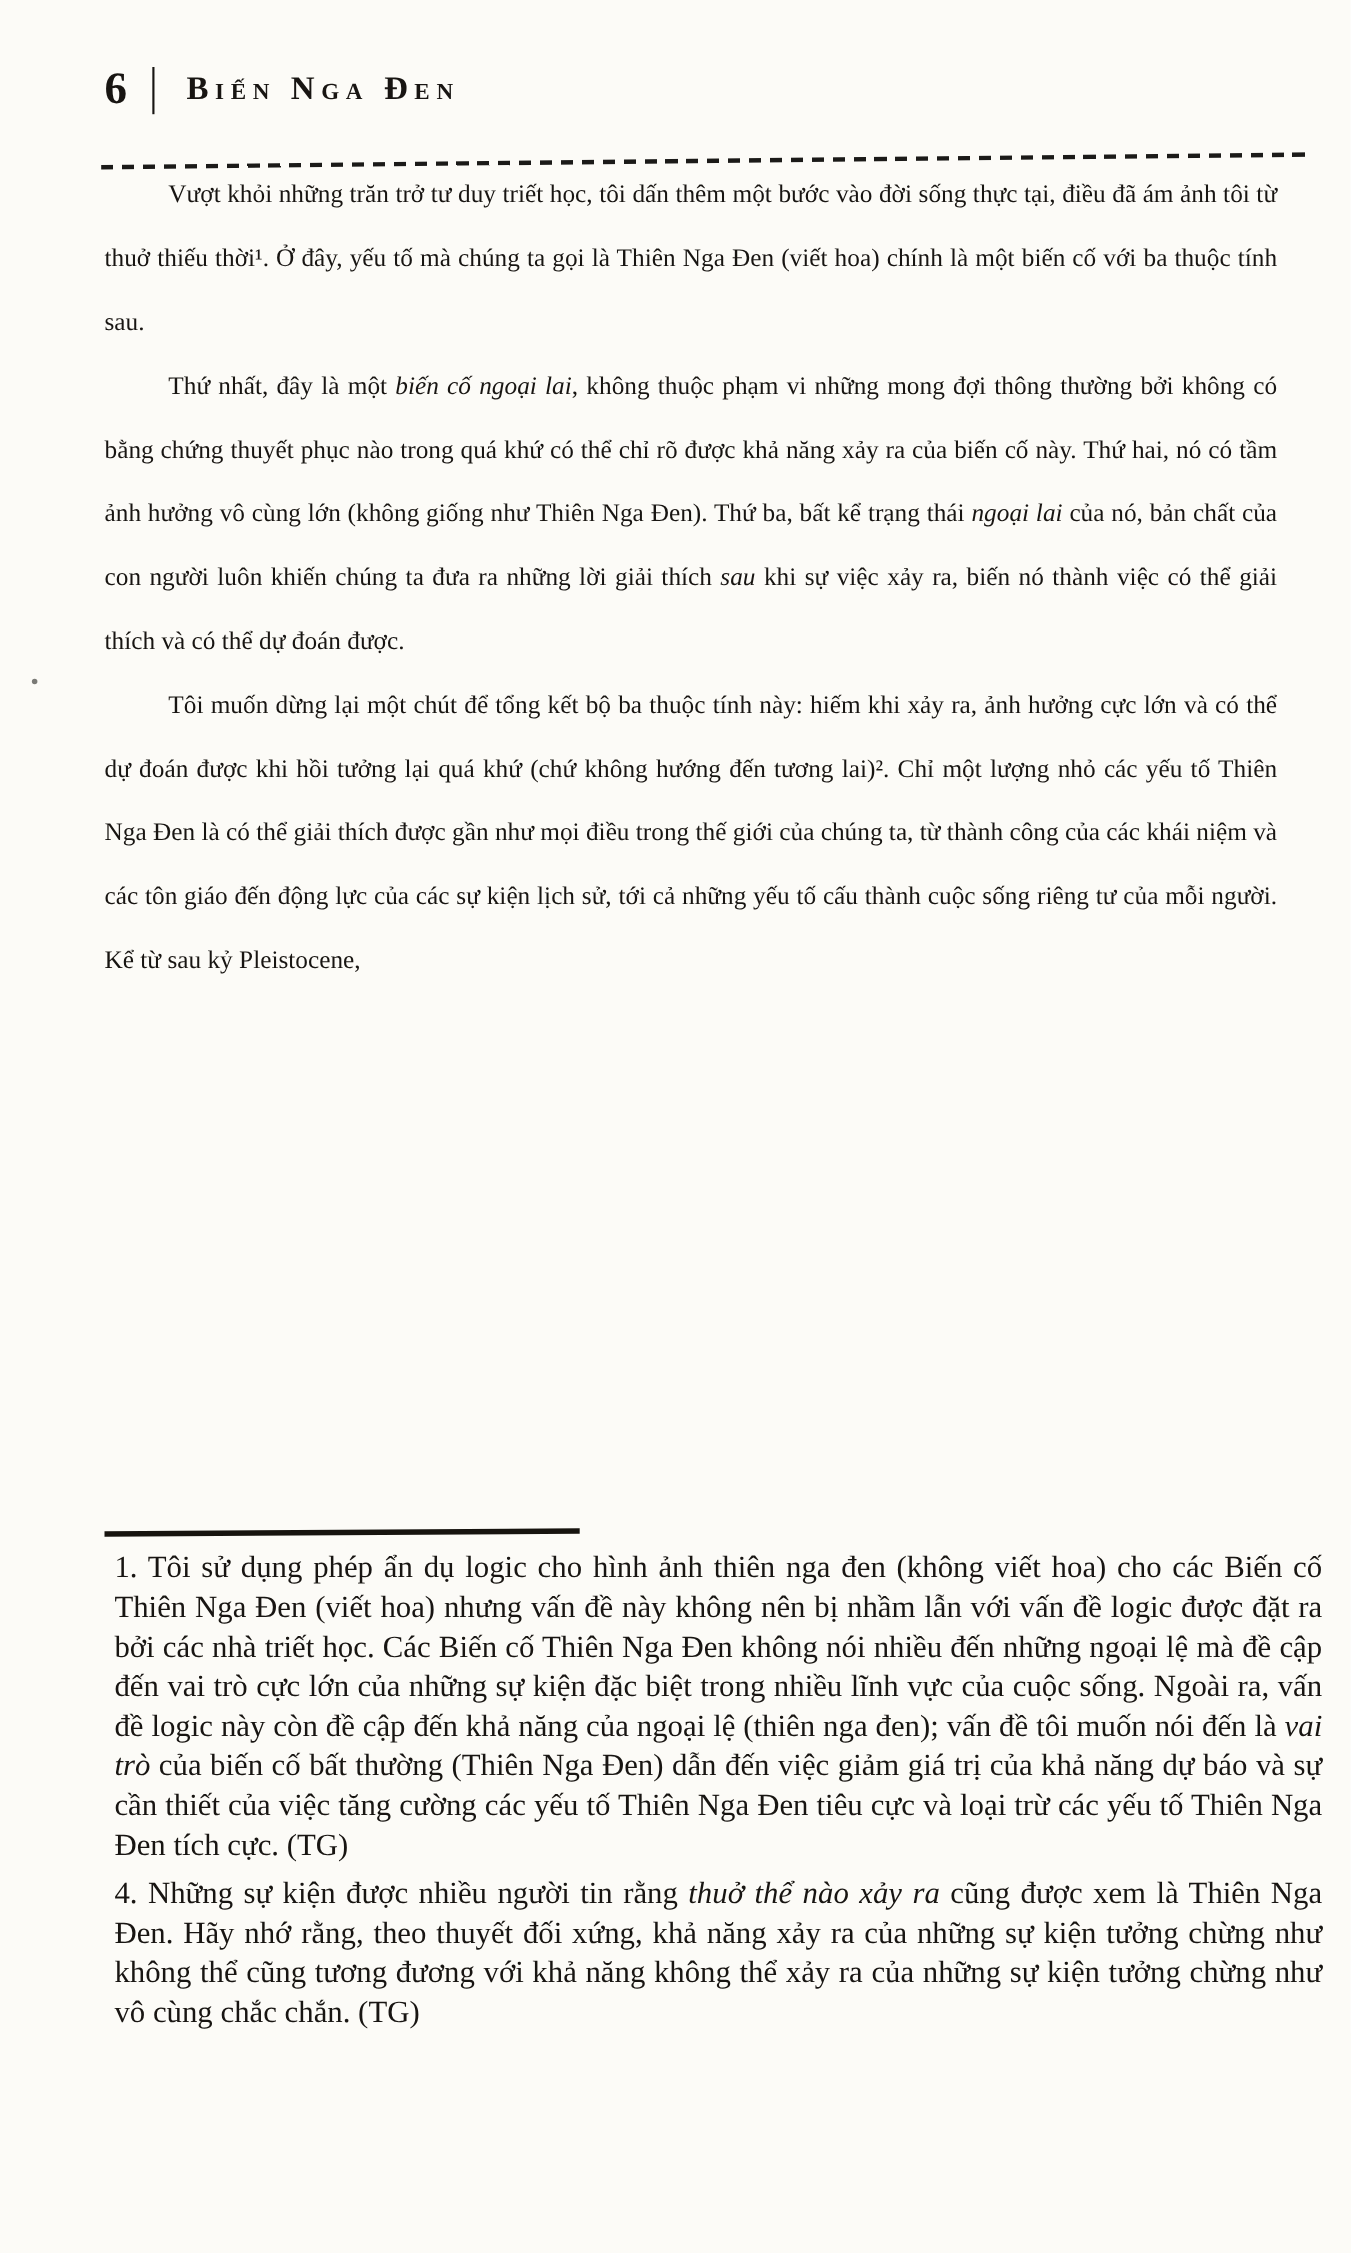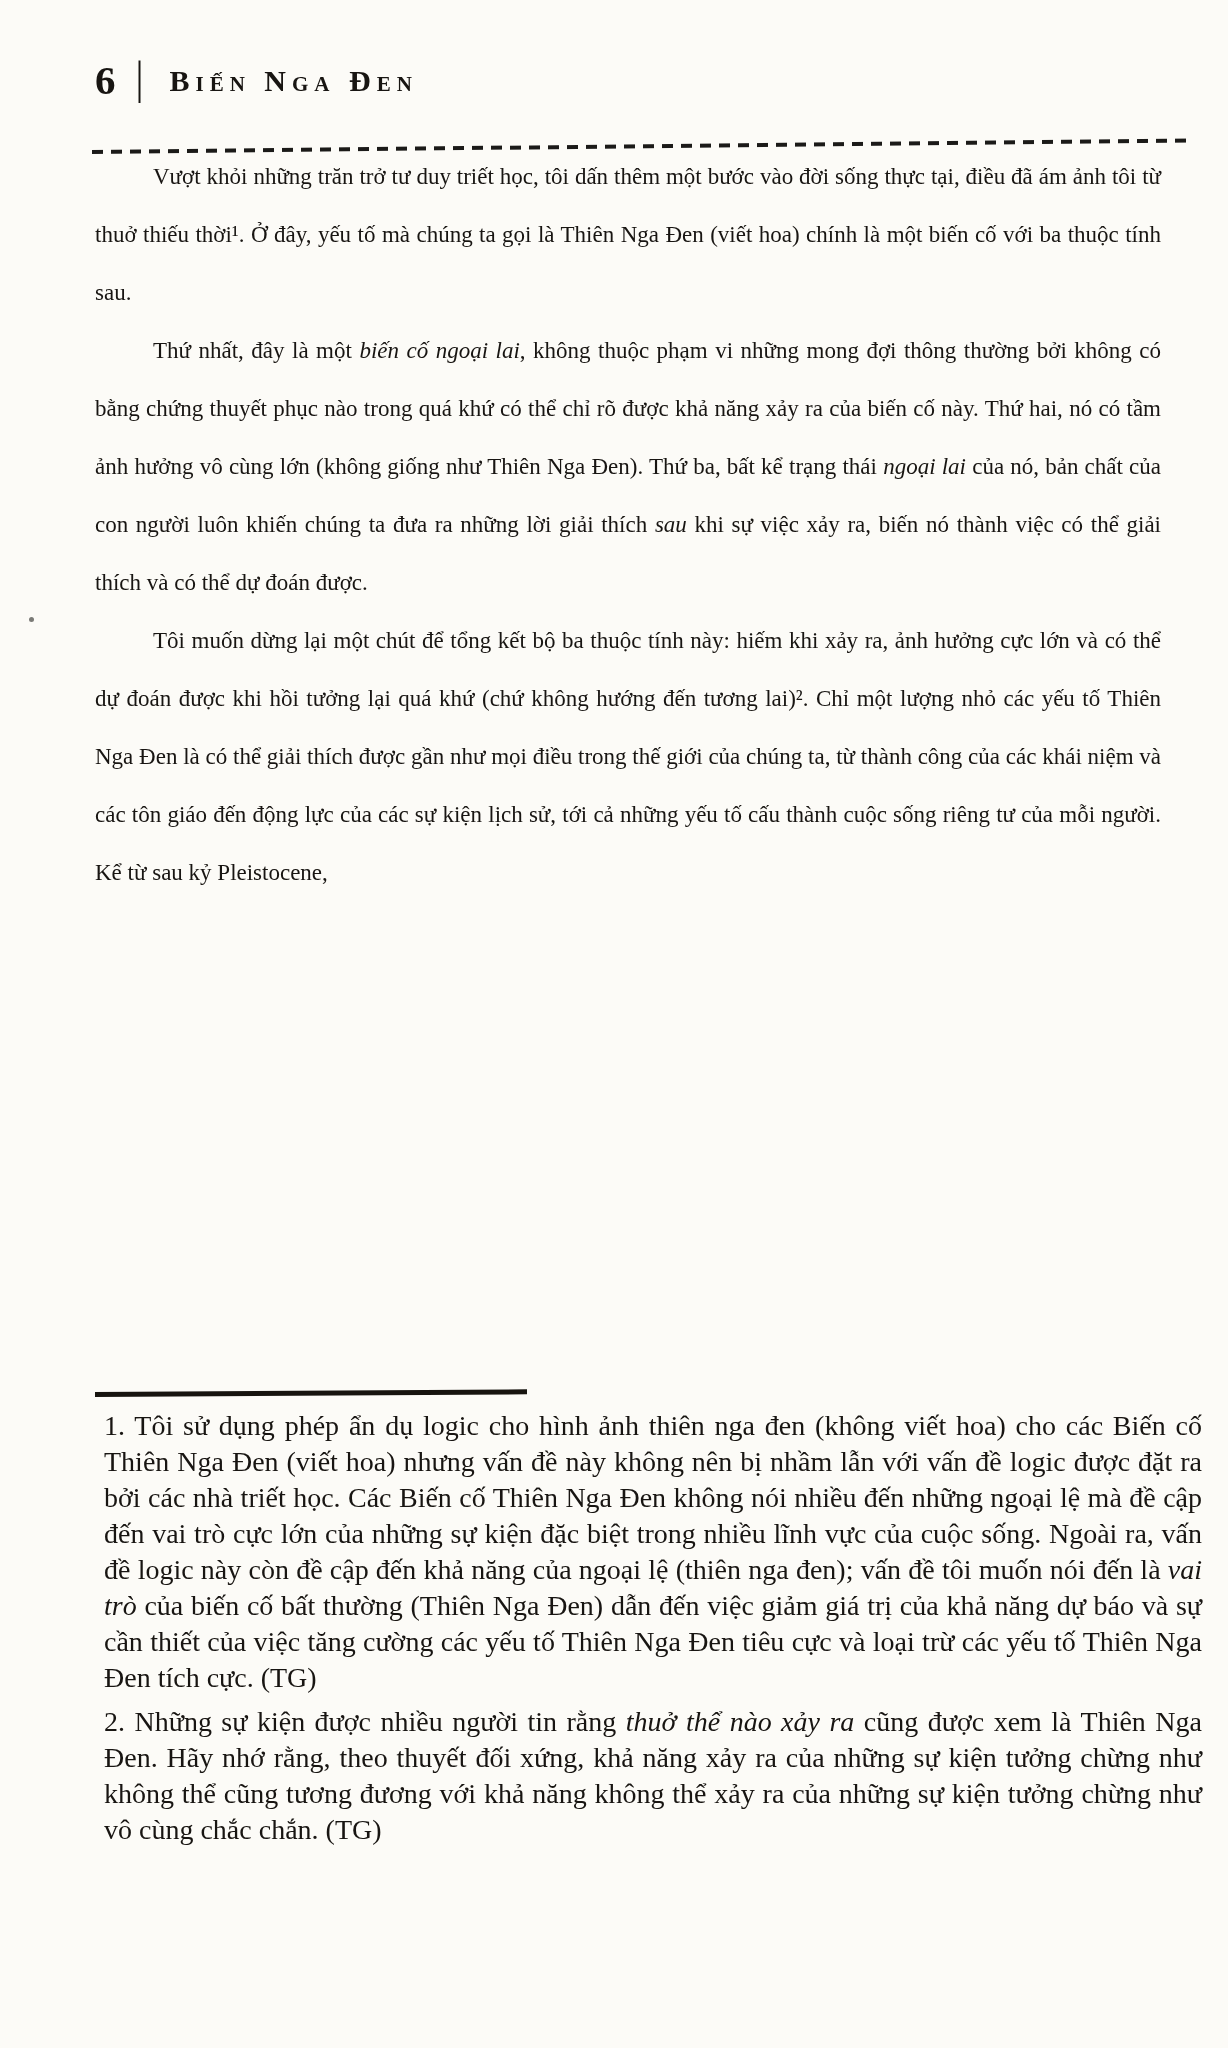--- a/index.html
+++ b/index.html
@@ -114,18 +114,18 @@
   <div class="body-text">
     <p><span>Vượt khỏi những trăn trở tư duy triết học, tôi dấn thêm một bước vào đời sống thực tại, điều đã ám ảnh tôi từ thuở thiếu thời¹. Ở đây, yếu tố mà chúng ta gọi là Thiên Nga Đen (viết hoa) chính là một biến cố với ba thuộc tính sau.</span></p>
     <p><span>Thứ nhất, đây là một </span><em>biến cố ngoại lai</em><span>, không thuộc phạm vi những mong đợi thông thường bởi không có bằng chứng thuyết phục nào trong quá khứ có thể chỉ rõ được khả năng xảy ra của biến cố này. Thứ hai, nó có tầm ảnh hưởng vô cùng lớn (không giống như Thiên Nga Đen). Thứ ba, bất kể trạng thái </span><em>ngoại lai</em><span> của nó, bản chất của con người luôn khiến chúng ta đưa ra những lời giải thích </span><em>sau</em><span> khi sự việc xảy ra, biến nó thành việc có thể giải thích và có thể dự đoán được.</span></p>
     <p><span>Tôi muốn dừng lại một chút để tổng kết bộ ba thuộc tính này: hiếm khi xảy ra, ảnh hưởng cực lớn và có thể dự đoán được khi hồi tưởng lại quá khứ (chứ không hướng đến tương lai)². Chỉ một lượng nhỏ các yếu tố Thiên Nga Đen là có thể giải thích được gần như mọi điều trong thế giới của chúng ta, từ thành công của các khái niệm và các tôn giáo đến động lực của các sự kiện lịch sử, tới cả những yếu tố cấu thành cuộc sống riêng tư của mỗi người. Kể từ sau kỷ Pleistocene,</span></p>
   </div>
 
   <div class="fn-rule"></div>
 
   <div class="footnotes">
     <p class="fn"><span>1. Tôi sử dụng phép ẩn dụ logic cho hình ảnh thiên nga đen (không viết hoa) cho các Biến cố Thiên Nga Đen (viết hoa) nhưng vấn đề này không nên bị nhầm lẫn với vấn đề logic được đặt ra bởi các nhà triết học. Các Biến cố Thiên Nga Đen không nói nhiều đến những ngoại lệ mà đề cập đến vai trò cực lớn của những sự kiện đặc biệt trong nhiều lĩnh vực của cuộc sống. Ngoài ra, vấn đề logic này còn đề cập đến khả năng của ngoại lệ (thiên nga đen); vấn đề tôi muốn nói đến là </span><em>vai trò</em><span> của biến cố bất thường (Thiên Nga Đen) dẫn đến việc giảm giá trị của khả năng dự báo và sự cần thiết của việc tăng cường các yếu tố Thiên Nga Đen tiêu cực và loại trừ các yếu tố Thiên Nga Đen tích cực. (TG)</span></p>
-    <p class="fn"><span>2. Những sự kiện được nhiều người tin rằng </span><em>thuở thể nào xảy ra</em><span> cũng được xem là Thiên Nga Đen. Hãy nhớ rằng, theo thuyết đối xứng, khả năng xảy ra của những sự kiện tưởng chừng như không thể cũng tương đương với khả năng không thể xảy ra của những sự kiện tưởng chừng như vô cùng chắc chắn. (TG)</span></p>
+    <p class="fn"><span>4. Những sự kiện được nhiều người tin rằng </span><em>thuở thể nào xảy ra</em><span> cũng được xem là Thiên Nga Đen. Hãy nhớ rằng, theo thuyết đối xứng, khả năng xảy ra của những sự kiện tưởng chừng như không thể cũng tương đương với khả năng không thể xảy ra của những sự kiện tưởng chừng như vô cùng chắc chắn. (TG)</span></p>
   </div>
 
   <div class="speckle"></div>
 
 </div>
 
 </body></html>

